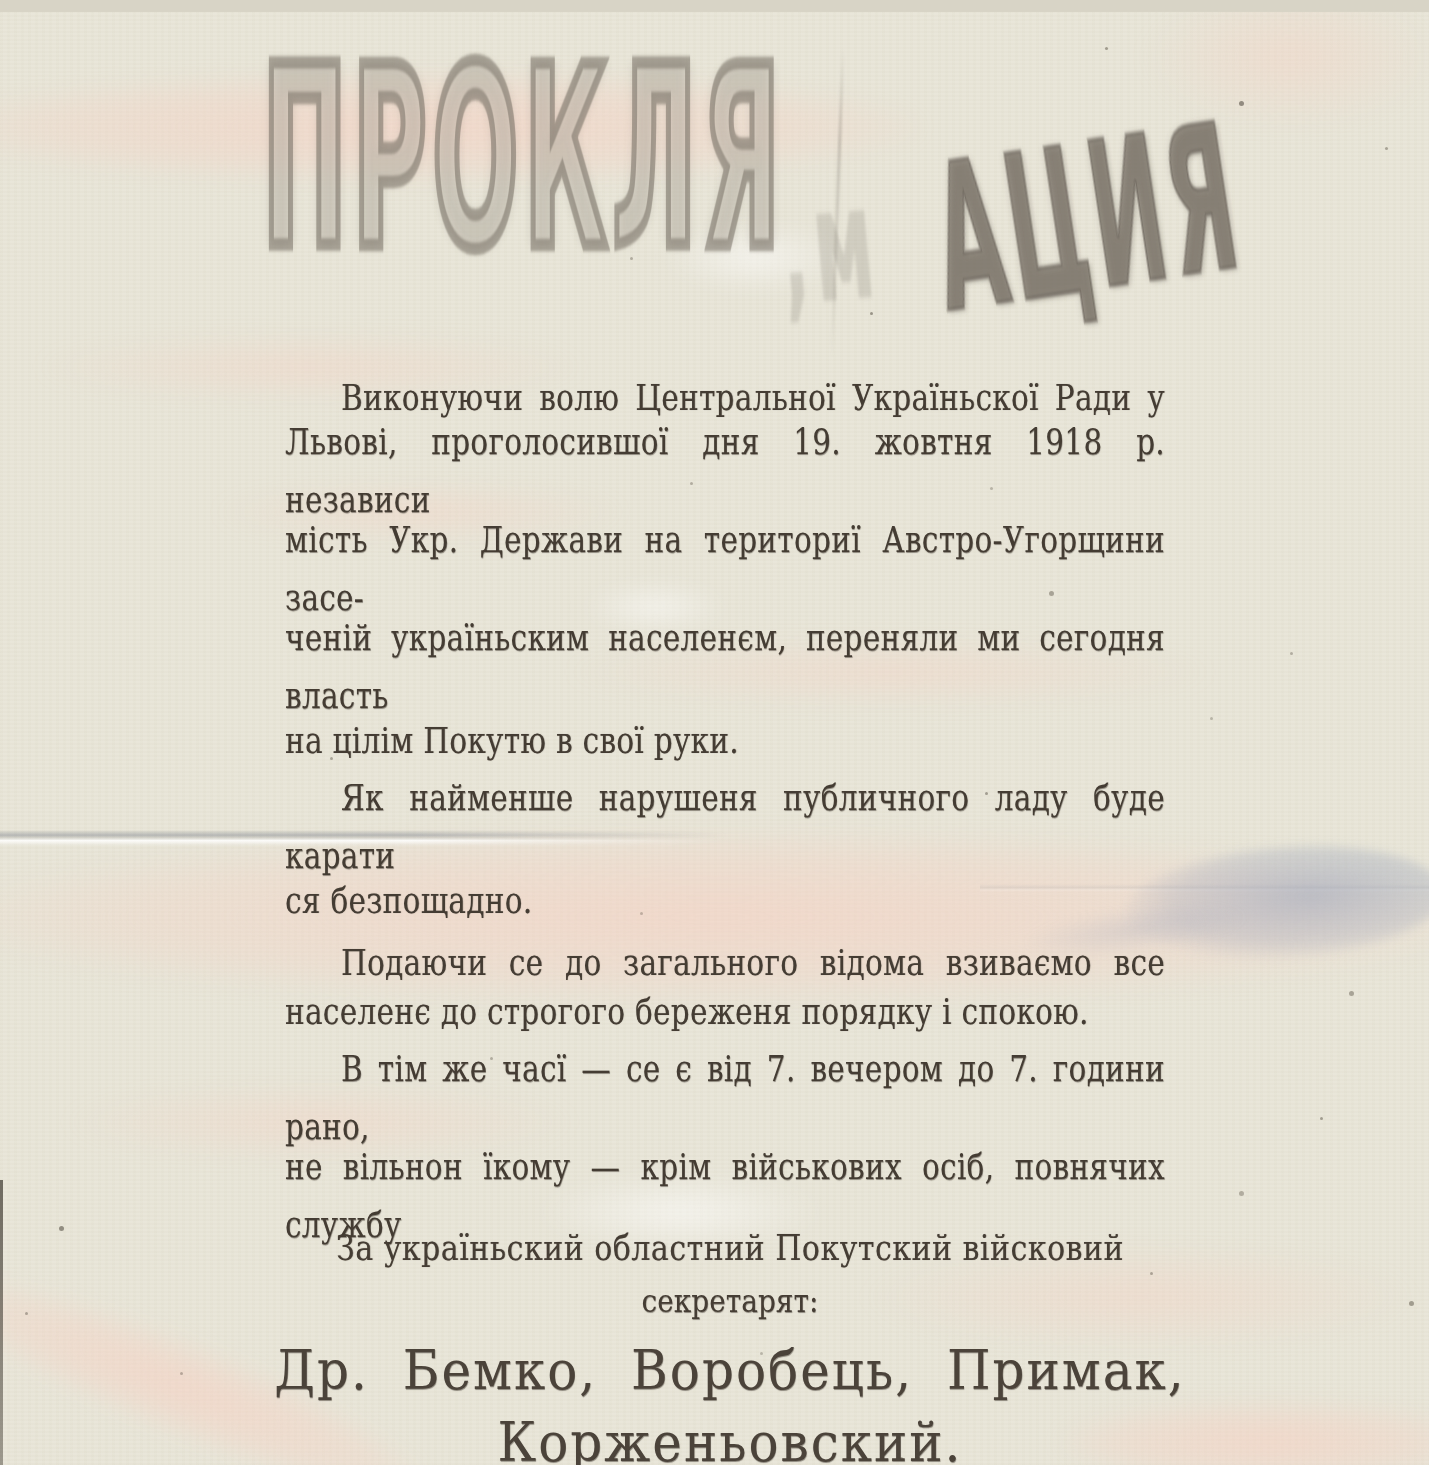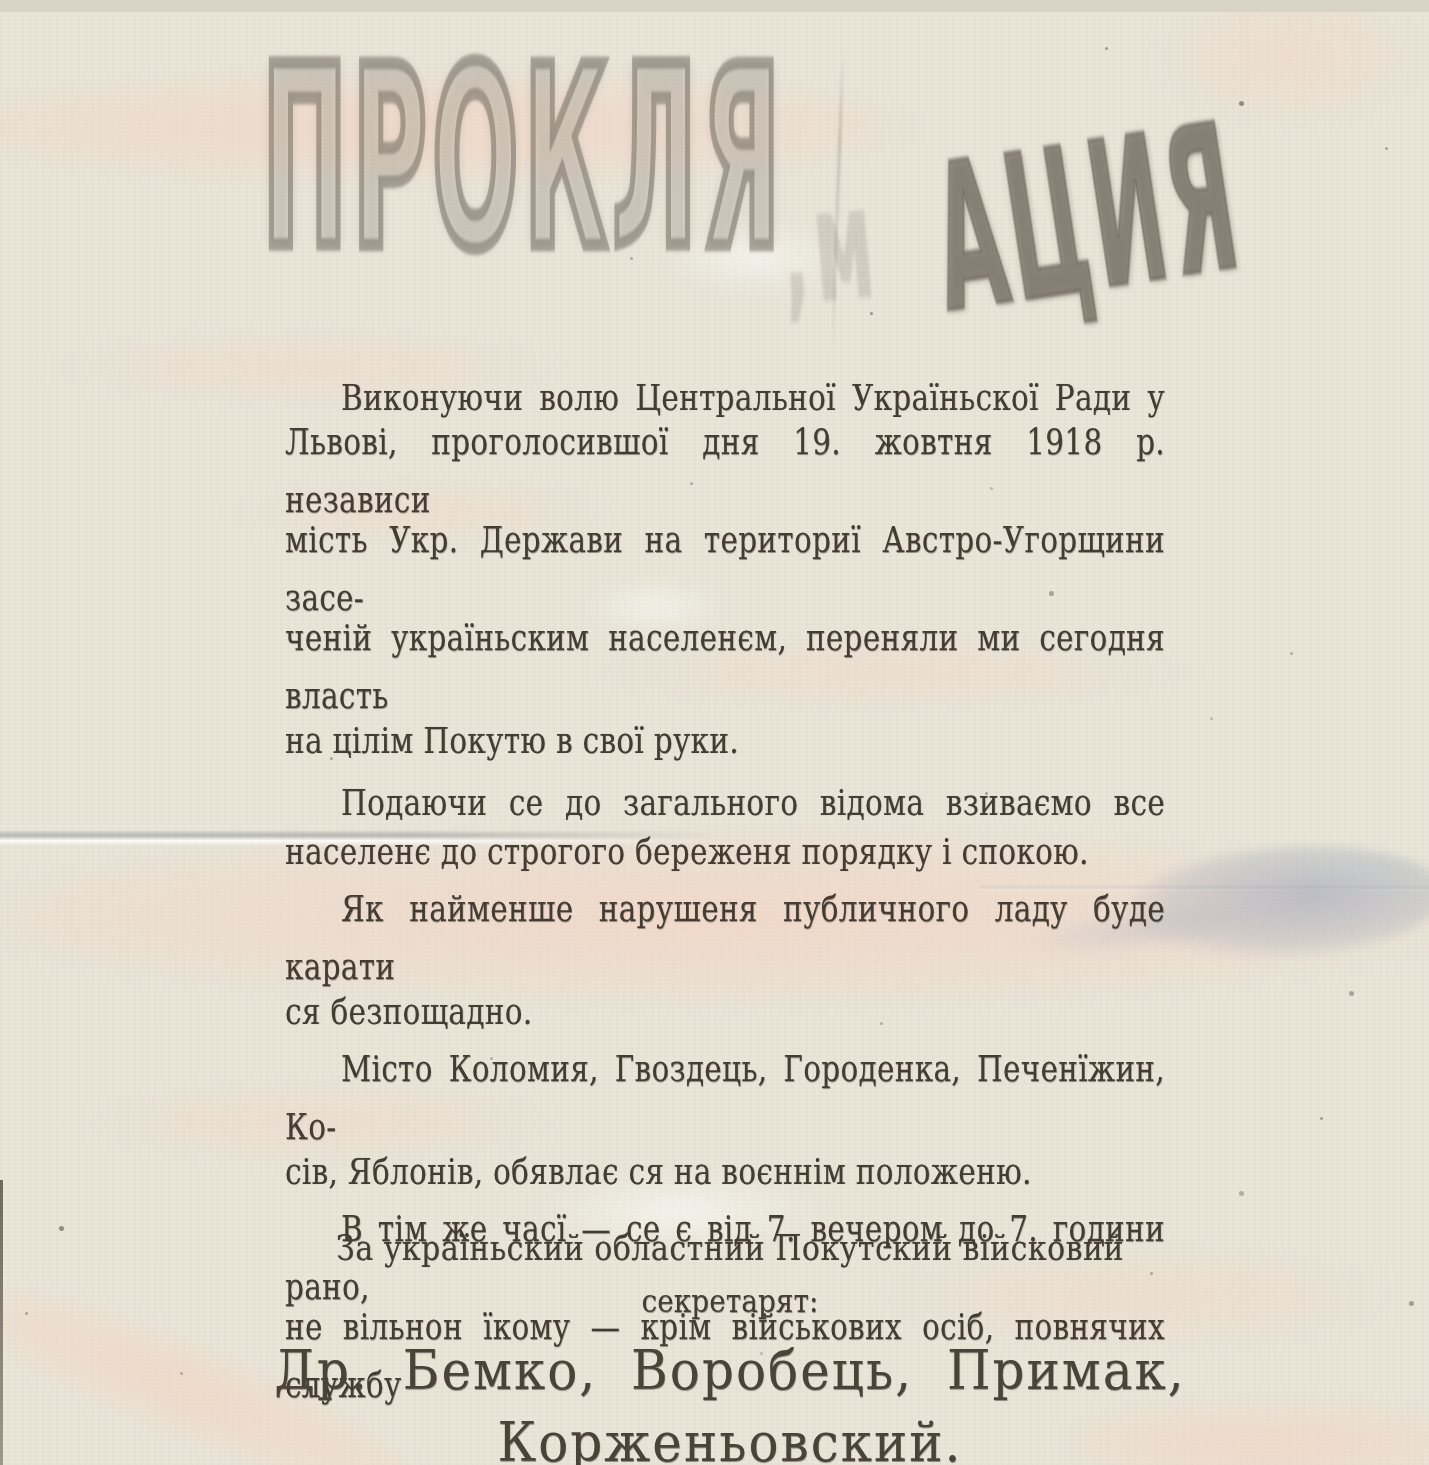--- a/index.html
+++ b/index.html
@@ -174,30 +174,26 @@
 
   <div class="body-block">
     <div class="para">
       <div class="ln J F">Виконуючи волю Центральної Україньскої Ради у</div>
       <div class="ln J">Львові, проголосившої дня 19. жовтня 1918 р. независи</div>
       <div class="ln J">мість Укр. Держави на териториї Австро-Угорщини засе-</div>
       <div class="ln J">ченій україньским населенєм, переняли ми сегодня власть</div>
       <div class="ln">на цілім Покутю в свої руки.</div>
     </div>
     <div class="para">
+      <div class="ln J F">Як найменше нарушеня публичного ладу буде карати</div>
+      <div class="ln">ся безпощадно.</div>
+    </div>
+    <div class="para">
       <div class="ln J F">Подаючи се до загального відома взиваємо все</div>
       <div class="ln">населенє до строгого береженя порядку і спокою.</div>
-    </div>
-    <div class="para">
-      <div class="ln J F">Як найменше нарушеня публичного ладу буде карати</div>
-      <div class="ln">ся безпощадно.</div>
-    </div>
-    <div class="para">
-      <div class="ln J F">Місто Коломия, Гвоздець, Городенка, Печенїжин, Ко-</div>
-      <div class="ln">сів, Яблонів, обявлає ся на воєннім положеню.</div>
     </div>
     <div class="para">
       <div class="ln J F">В тім же часї — се є від 7. вечером до 7. години рано,</div>
       <div class="ln J">не вільнон їкому — крім військових осіб, повнячих службу</div>
 
     </div>
 
   </div>
 
   <div class="sig">

